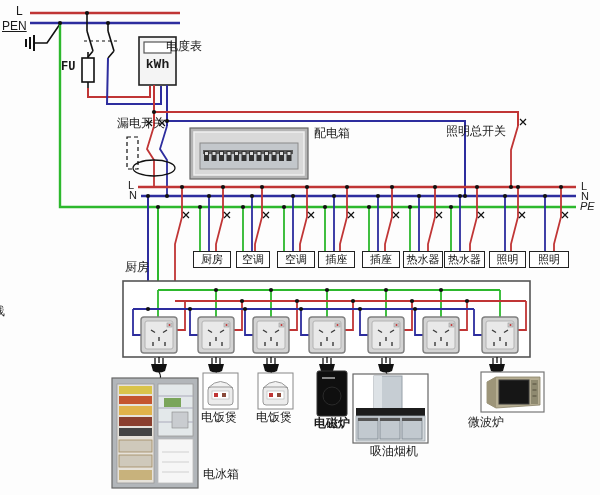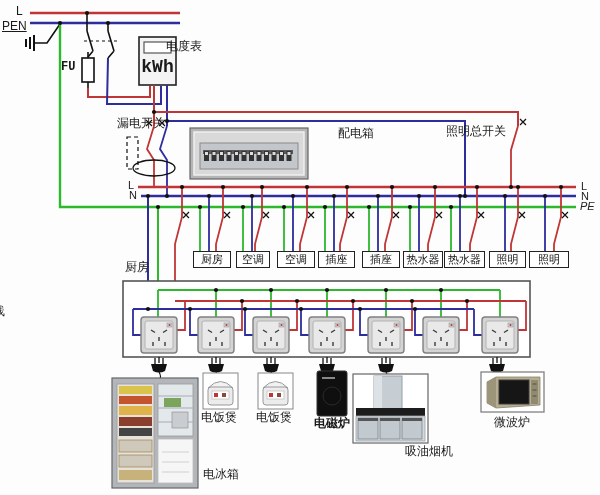--- a/index.html
+++ b/index.html
@@ -4,21 +4,21 @@
 <style>
   html,body{margin:0;padding:0;background:#fff;}
   #stage{position:relative;width:600px;height:495px;background:#fdfdfd;overflow:hidden;
          font-family:"Liberation Sans","DejaVu Sans",sans-serif;}
   #wires{position:absolute;left:0;top:0;z-index:1;}
   .lb{position:absolute;z-index:3;color:#1a1a1a;font-size:12px;white-space:nowrap;line-height:1.1;}
   .lb.small{font-size:11px;color:#222;}
   .lb.serif{font-family:Liberation Mono, monospace;font-weight:bold;}
   .bbox{position:absolute;z-index:2;top:251px;height:15px;border:1px solid #222;background:#fff;
         font-size:11px;line-height:15px;text-align:center;color:#111;}
-  .kwh{width:37px;text-align:center;font-size:18px;}
+  .kwh{width:37px;text-align:center;font-size:13px;}
 </style>
 </head>
 <body>
 
 <div id="stage">
 
 <svg id="wires" width="600" height="495" viewBox="0 0 600 495">
   <defs>
     <g id="dot">
           <circle r="2.1" fill="#111"></circle>
@@ -341,21 +341,21 @@
         <use href="#dot" x="415" y="309"></use>
   </g>
 </svg>
 
 <span class="lb" style="left:16px;top:5px;">L</span>
 <span class="lb" style="left:2px;top:20px;text-decoration:underline;">PEN</span>
 <span class="lb serif" style="left:61px;top:61px;">FU</span>
 <span class="lb serif kwh" style="left:139px;top:58px;">kWh</span>
 <span class="lb" style="left:166px;top:40px;">电度表</span>
 <span class="lb" style="left:117px;top:117px;">漏电开关</span>
-<span class="lb" style="left:314px;top:127px;margin-left:24px;">配电箱</span>
+<span class="lb" style="left:314px;top:127px;">配电箱</span>
 <span class="lb" style="left:446px;top:125px;text-align:right;">照明总开关</span>
 <span class="lb small" style="left:128px;top:179px;">L</span>
 <span class="lb small" style="left:129px;top:189px;">N</span>
 <span class="lb small" style="left:581px;top:180px;">L</span>
 <span class="lb small" style="left:581px;top:190px;">N</span>
 <span class="lb small" style="left:580px;top:200px;font-style:italic;">PE</span>
 <span class="lb" style="left:-7px;top:305px;">线</span>
 <span class="lb" style="left:125px;top:261px;">厨房</span>
 
 <div class="bbox" style="left:193px;width:36px;">厨房</div>
@@ -365,16 +365,16 @@
 <div class="bbox" style="left:362px;width:36px;">插座</div>
 <div class="bbox" style="left:403px;width:38px;">热水器</div>
 <div class="bbox" style="left:444px;width:39px;">热水器</div>
 <div class="bbox" style="left:489px;width:35px;">照明</div>
 <div class="bbox" style="left:529px;width:38px;">照明</div>
 
 <span class="lb" style="left:203px;top:468px;">电冰箱</span>
 <span class="lb" style="left:201px;top:411px;">电饭煲</span>
 <span class="lb" style="left:256px;top:411px;">电饭煲</span>
 <span class="lb" style="left:314px;top:417px;font-weight:bold;">电磁炉</span>
-<span class="lb" style="left:370px;top:445px;margin-left:35px;">吸油烟机</span>
-<span class="lb" style="left:494px;top:416px;text-align:right;">微波炉</span>
+<span class="lb" style="left:370px;top:445px;">吸油烟机</span>
+<span class="lb" style="left:468px;top:416px;text-align:right;">微波炉</span>
 
 </div>
 
 </body></html>

